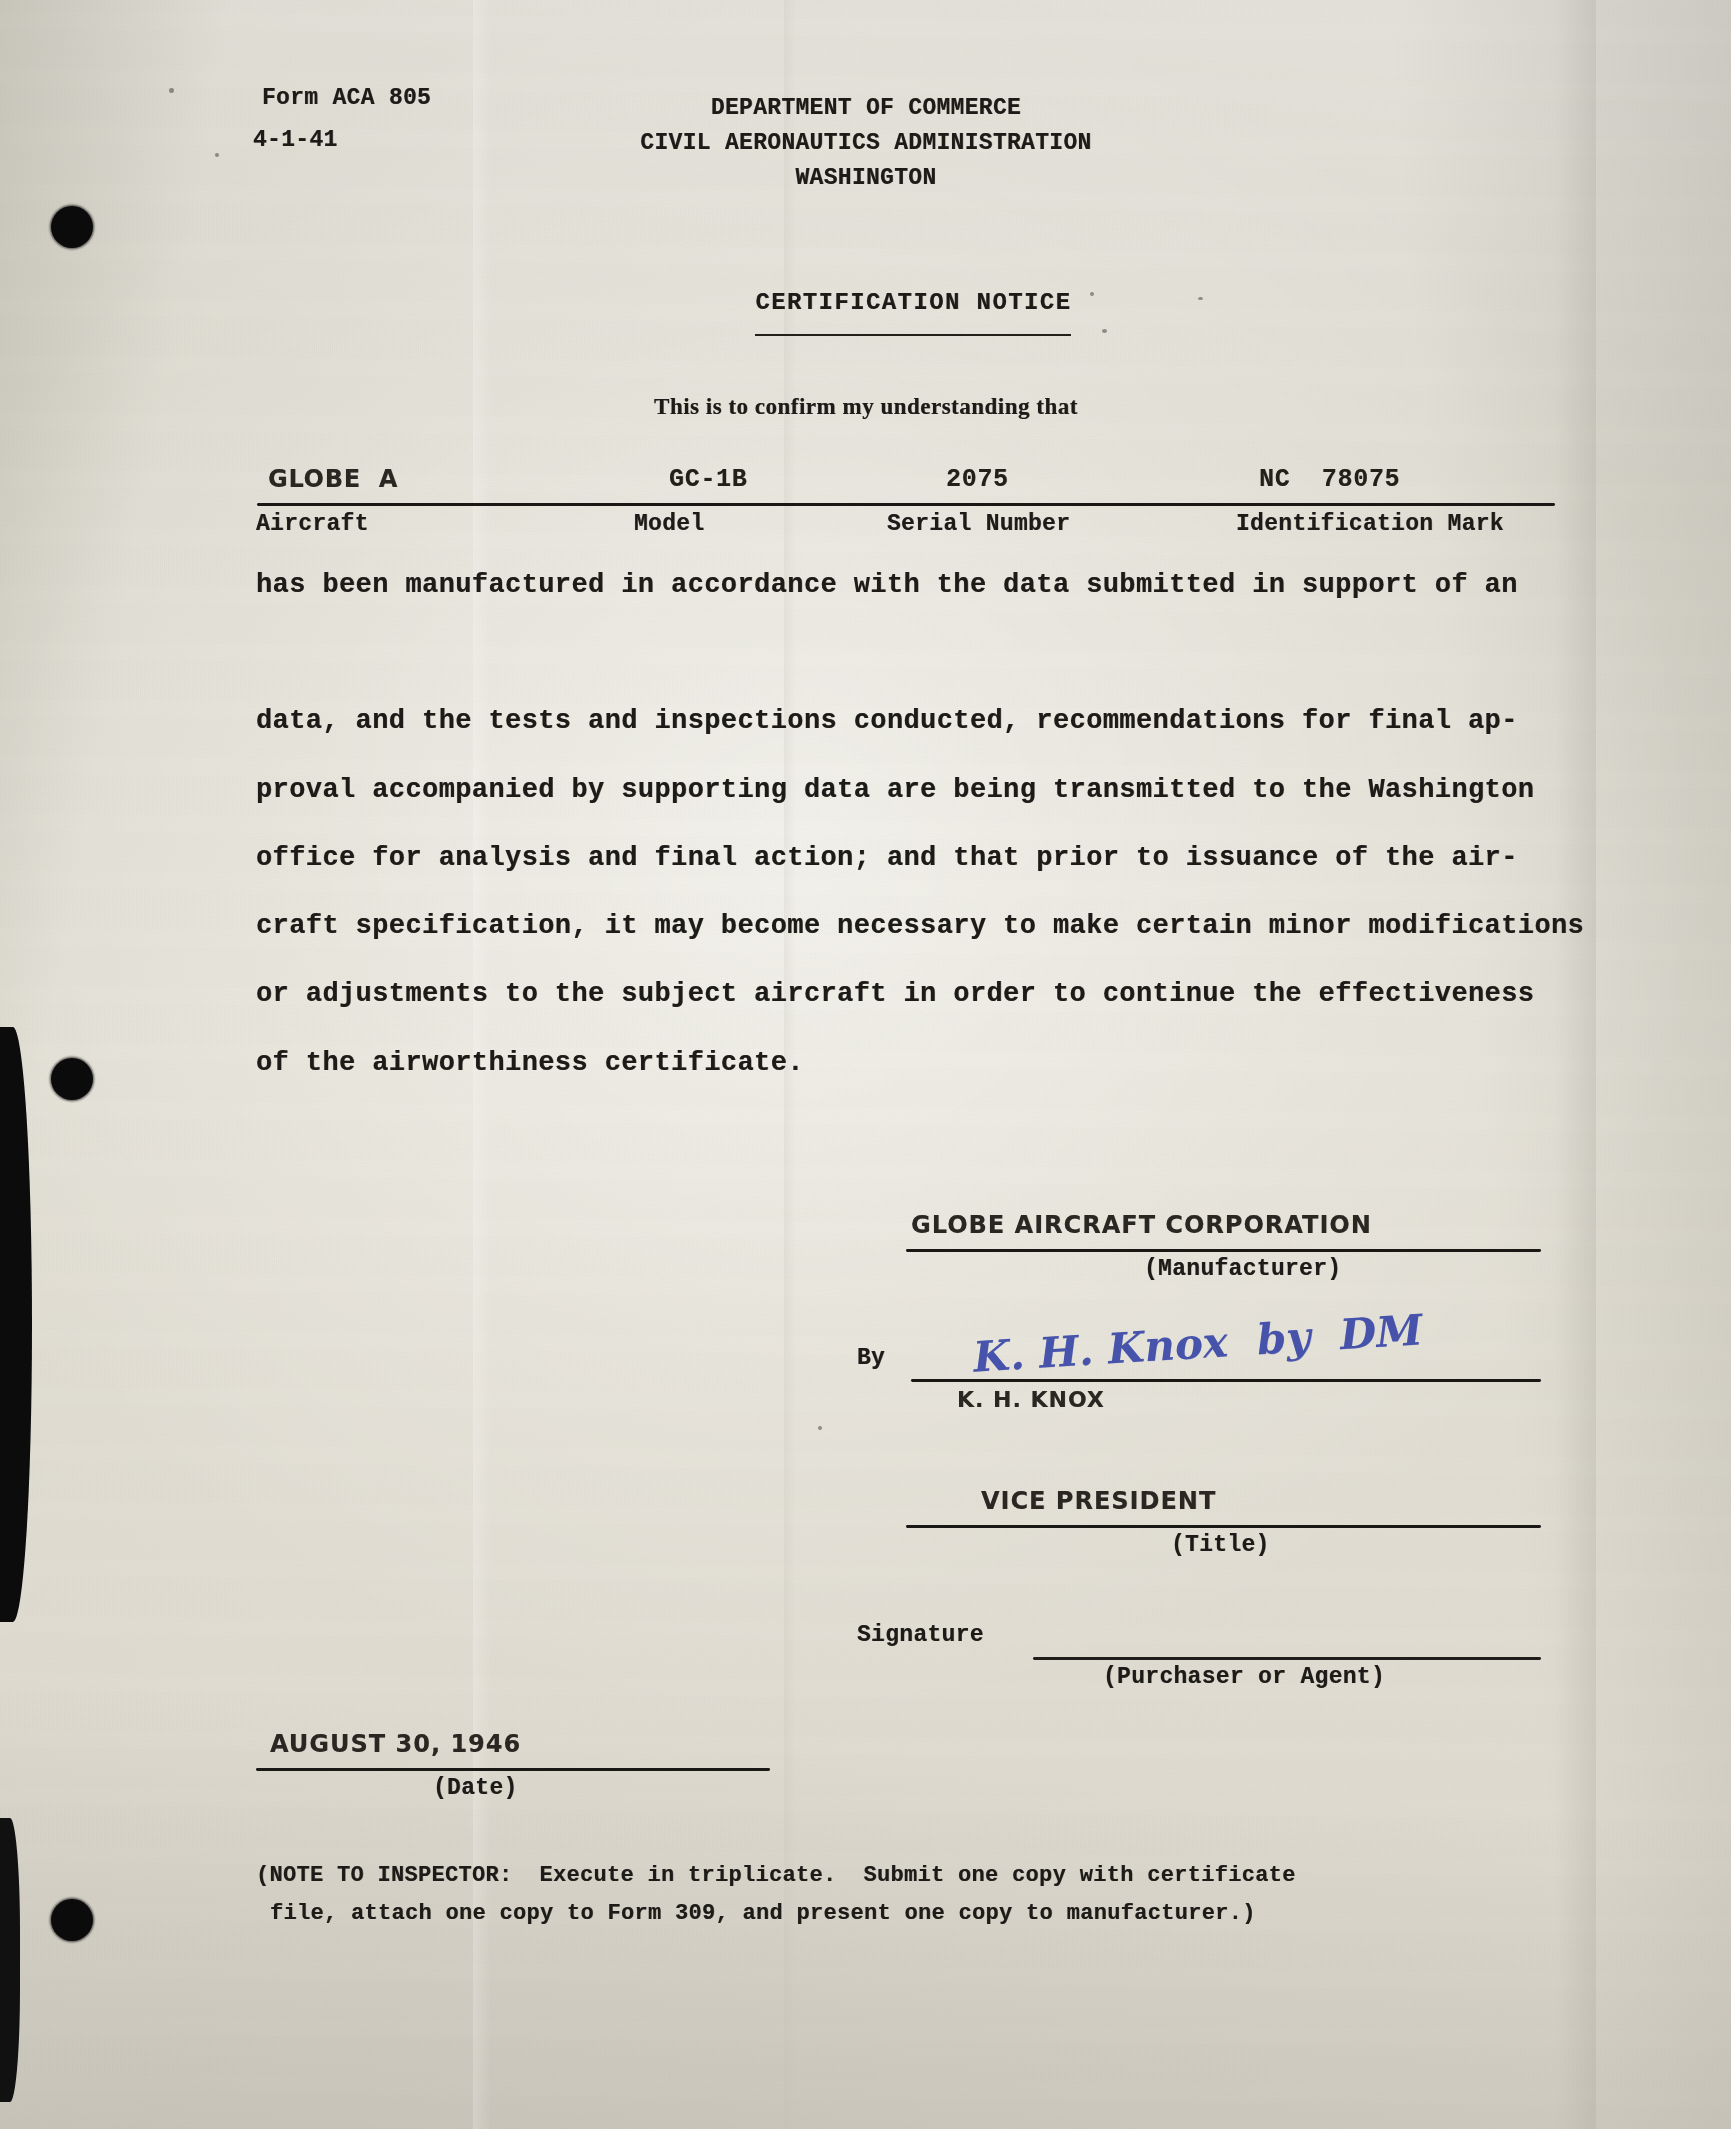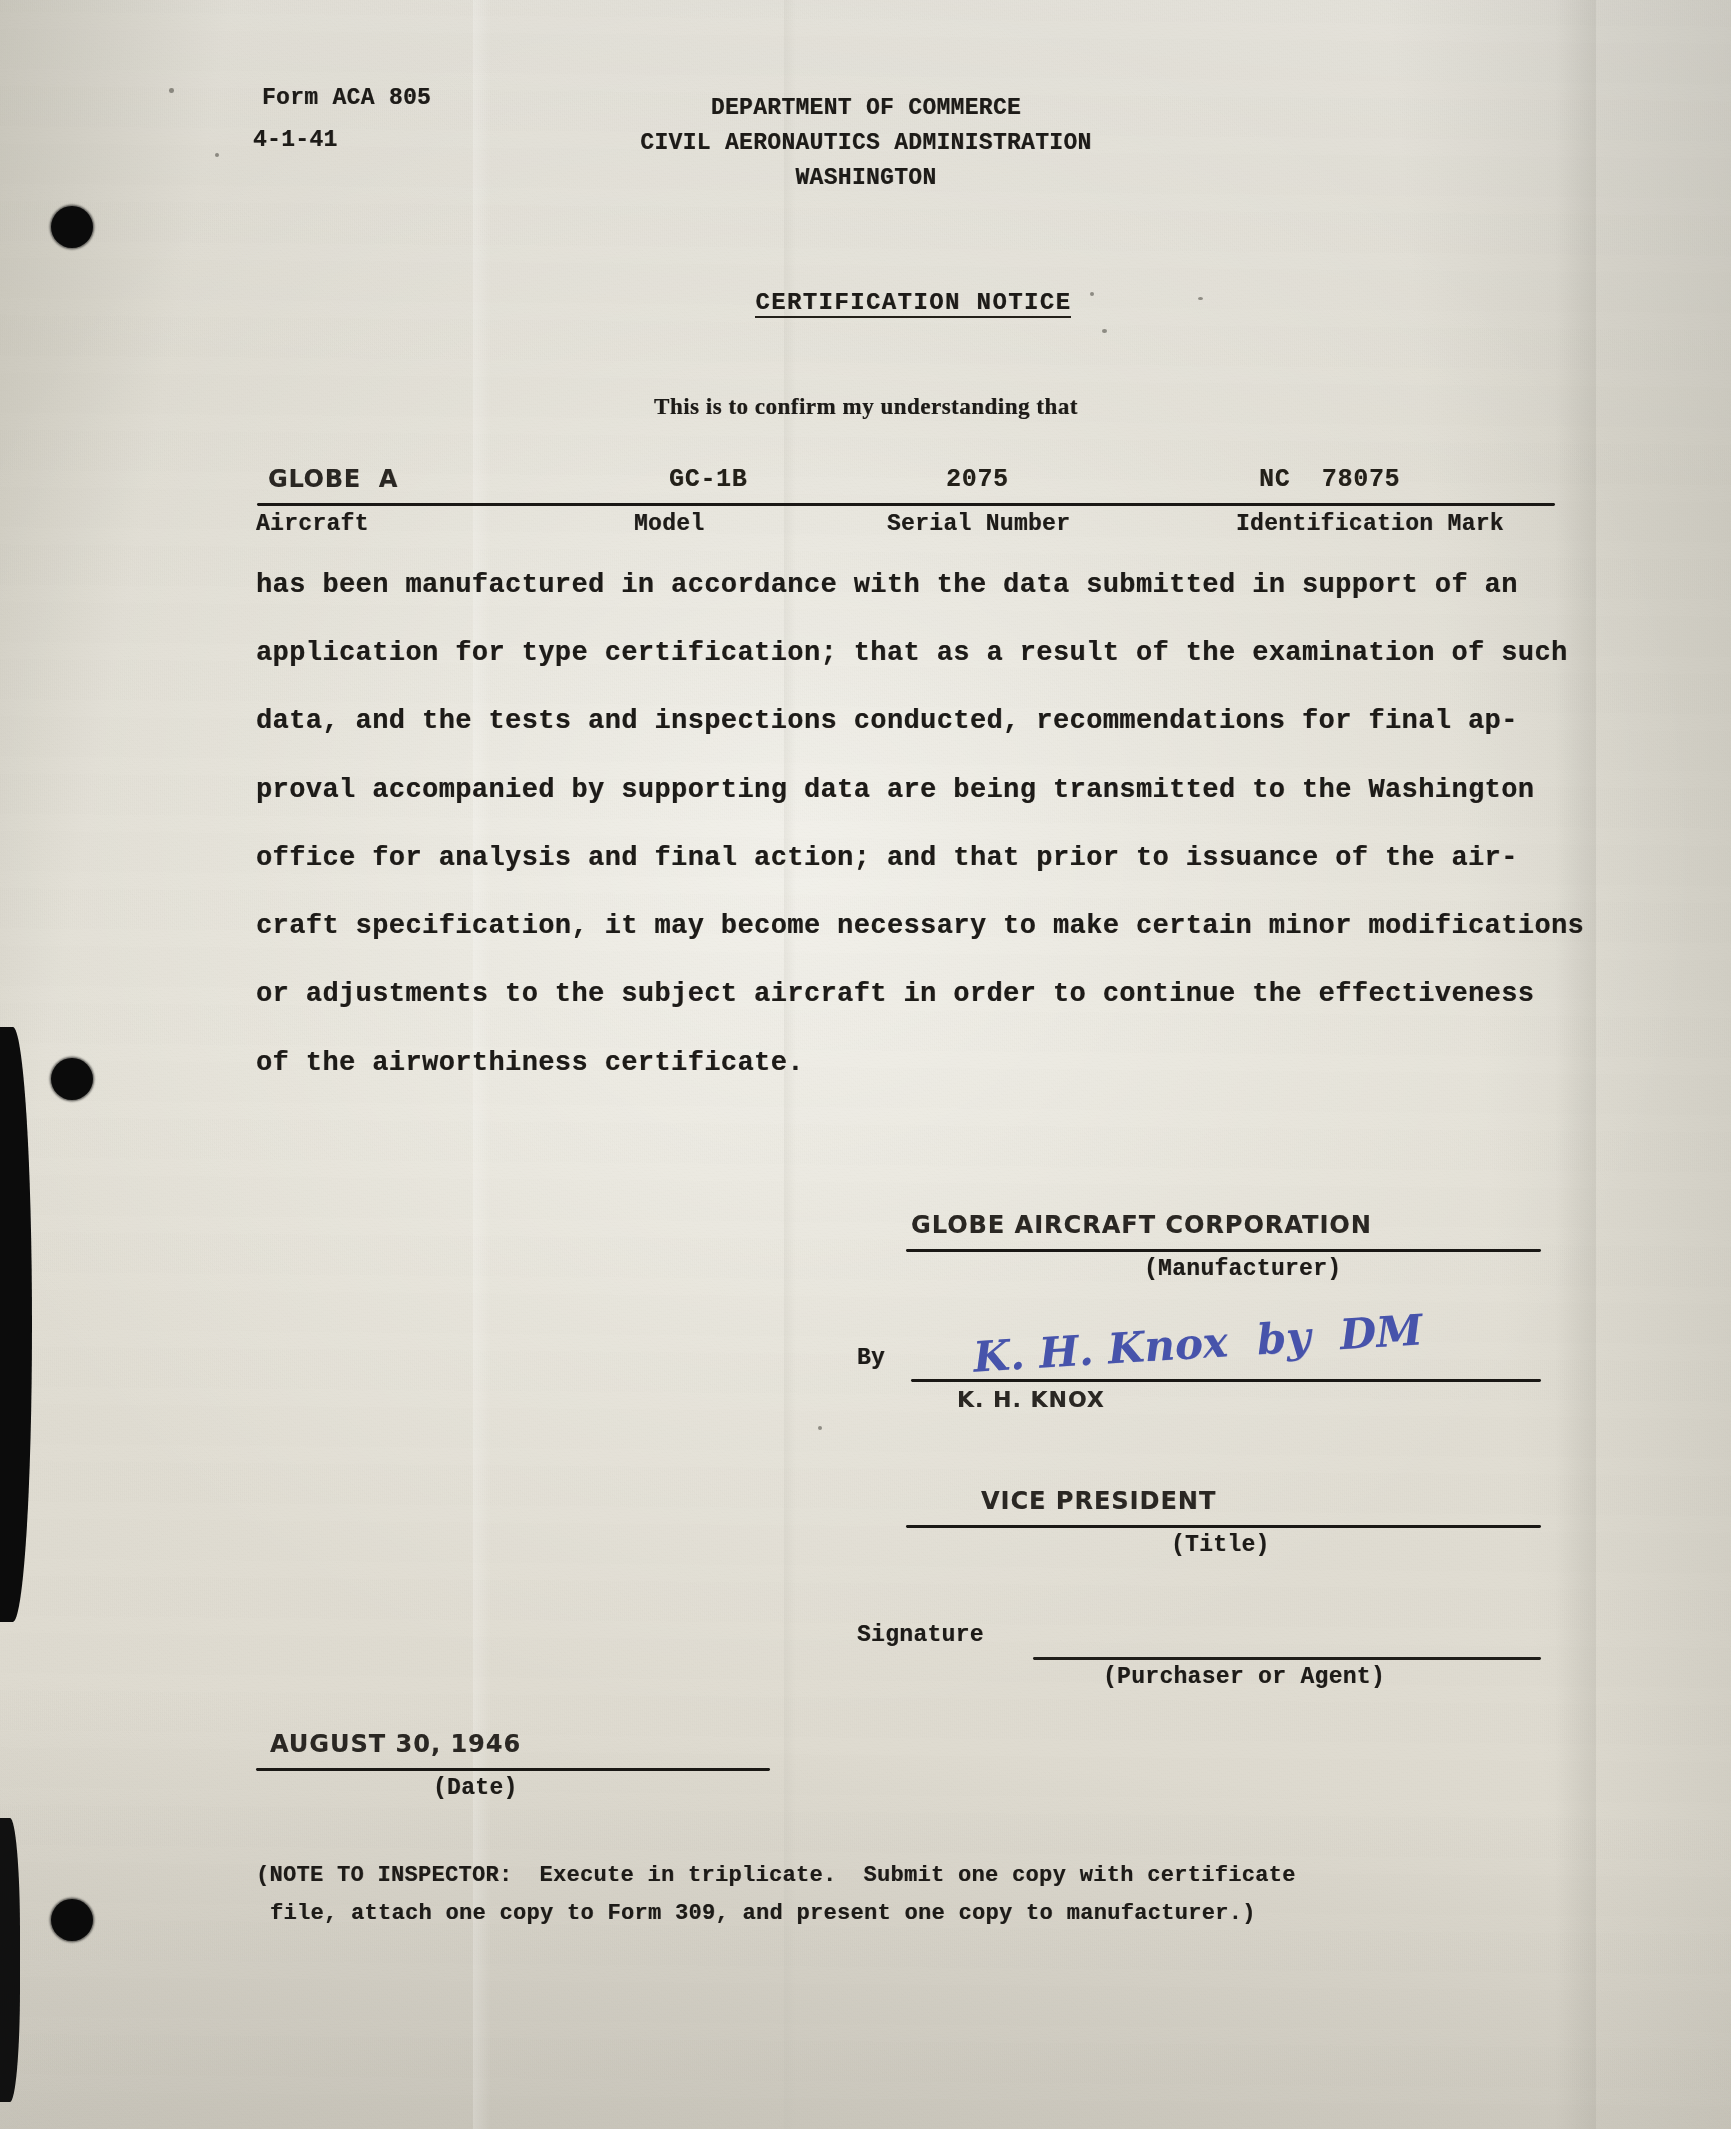--- a/index.html
+++ b/index.html
@@ -63,21 +63,21 @@
     color:#1d1b18;
     font-family:"Liberation Mono", monospace;
     font-weight:bold;
     letter-spacing:0.3px;
     white-space:pre;
     text-shadow:0.4px 0.3px 0 rgba(40,38,34,.45), -0.3px 0 0 rgba(55,52,46,.22);
   }
   .formline{font-size:23px;}
   .hdr{font-size:23px;text-align:center;}
   .title{font-size:24px;letter-spacing:1.4px;}
-  .title u{text-decoration:none;border-bottom:2.7px solid #232019;padding-bottom:0;}
+  .title u{text-decoration:none;border-bottom:2.7px solid #232019;padding-bottom:18px;}
   .intro{font-size:23px;letter-spacing:0.5px;}
   .body{font-size:27px;letter-spacing:0.4px;}
   .label{font-size:23px;}
   .note{font-size:22px;letter-spacing:0.3px;}
 
   
   .hand{
     position:absolute;
     font-family:"DejaVu Sans", sans-serif;
     font-weight:600;
@@ -170,21 +170,20 @@
     <div class="typed" style="left:1259px;top:465px;font-size:25px;">NC  78075</div>
 
     <div class="rule" style="left:257px;top:503px;width:1298px;"></div>
 
     <div class="tw label" style="left:256px;top:511px;">Aircraft</div>
     <div class="tw label" style="left:634px;top:511px;">Model</div>
     <div class="tw label" style="left:887px;top:511px;">Serial Number</div>
     <div class="tw label" style="left:1236px;top:511px;">Identification Mark</div>
 
     <div class="tw body" style="left:256px;top:570px;">has been manufactured in accordance with the data submitted in support of an</div>
-    <div class="tw body" style="left:256px;top:638px;">application for type certification; that as a result of the examination of such</div>
     <div class="tw body" style="left:256px;top:706px;">data, and the tests and inspections conducted, recommendations for final ap-</div>
     <div class="tw body" style="left:256px;top:775px;">proval accompanied by supporting data are being transmitted to the Washington</div>
     <div class="tw body" style="left:256px;top:843px;">office for analysis and final action; and that prior to issuance of the air-</div>
     <div class="tw body" style="left:256px;top:911px;">craft specification, it may become necessary to make certain minor modifications</div>
     <div class="tw body" style="left:256px;top:979px;">or adjustments to the subject aircraft in order to continue the effectiveness</div>
     <div class="tw body" style="left:256px;top:1048px;">of the airworthiness certificate.</div>
 
     <div class="hand" style="left:911px;top:1211px;font-size:24px;letter-spacing:1px;">GLOBE AIRCRAFT CORPORATION</div>
     <div class="rule" style="left:906px;top:1249px;width:635px;"></div>
     <div class="tw label" style="left:1116px;top:1256px;margin-left:28px;">(Manufacturer)</div>

